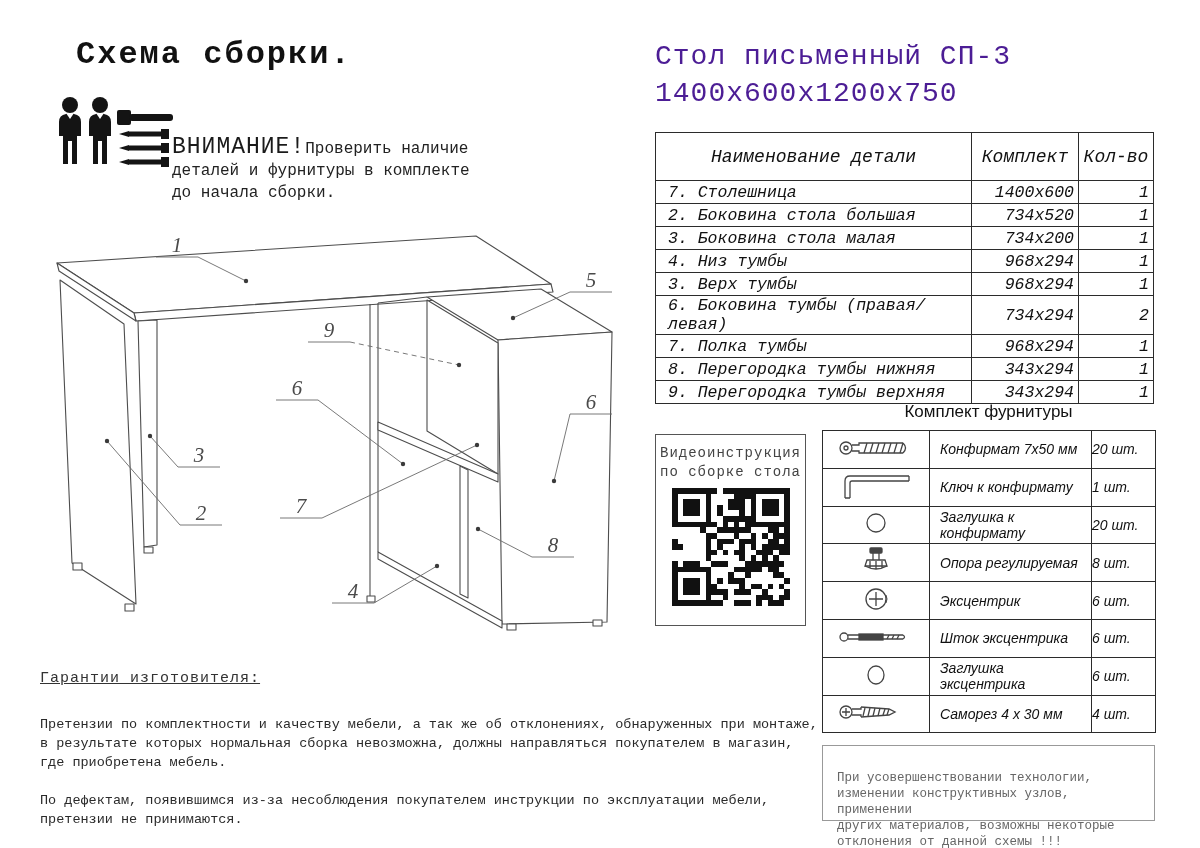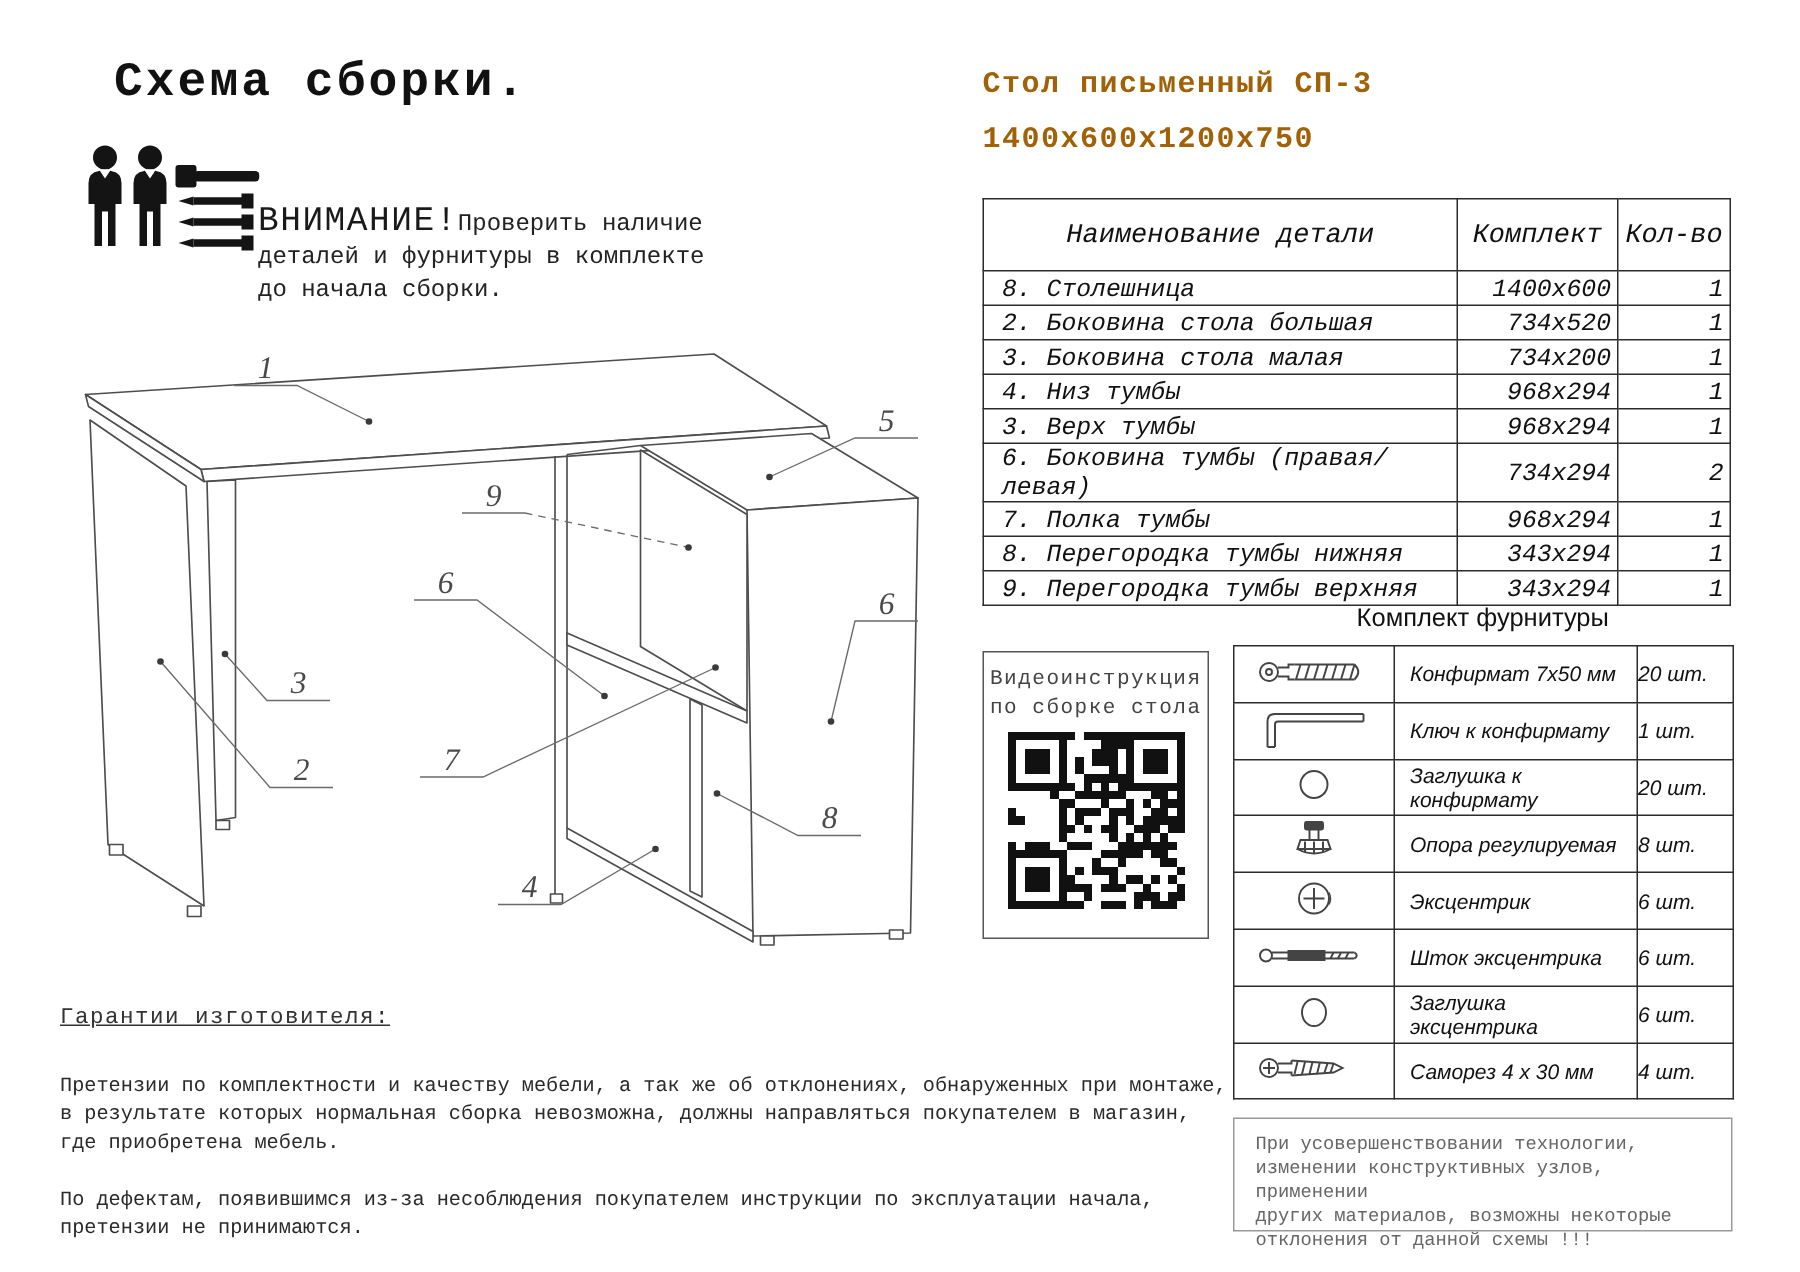--- a/index.html
+++ b/index.html
@@ -3,21 +3,21 @@
 <meta charset="utf-8">
 <style>
   * { margin:0; padding:0; box-sizing:border-box; }
   html,body { width:1200px; height:848px; background:#fff; font-family:"Liberation Mono", monospace; }
   #page { position:relative; width:1200px; height:848px; background:#fff; overflow:hidden; }
 
   .abs { position:absolute; }
 
   
   .main-title { left:76px; top:36px; font-size:32px; font-weight:700; color:#111; letter-spacing:2px; }
-  .product-title { left:655px; top:38px; font-size:20px; font-weight:700; color:#a16207; line-height:37px; letter-spacing:1px; }
+  .product-title { left:655px; top:38px; font-size:28px; font-weight:400; color:#4c1d95; line-height:37px; letter-spacing:1px; }
 
   
   .warn-icons { left:55px; top:96px; }
   .warn-text { left:172px; top:100px; width:300px; font-size:16px; color:#222; line-height:22px;margin-top:36px; }
   .warn-label { font-size:23px; color:#1a1a1a; letter-spacing:1px; }
   .warn-rest { white-space:pre-line; }
 
   
   table { border-collapse:collapse; table-layout:fixed; }
   .parts-table { left:655px; top:132px; width:498px; }
@@ -39,21 +39,21 @@
   .qr-box { left:655px; top:434px; width:151px; height:192px; border:1px solid #555; text-align:center; }
   .qr-caption { margin-top:9px; font-size:14px; color:#444; line-height:19px; letter-spacing:1px; white-space:pre-line; }
   .qr-svg { margin-top:6px; width:118px; height:118px; }
 
   
   .warranty-title { left:40px; top:670px; font-size:15px; color:#333; text-decoration:underline; letter-spacing:1px; }
   .warranty-body { left:40px; top:696px; width:790px; font-size:13.5px; color:#2a2a2a; line-height:19px; white-space:pre-line; }
   .warranty-body p { white-space:pre-line; }
 
   
-  .note-box { left:822px; top:745px; width:333px; height:76px; border:1px solid #999; padding:9px 14px; font-size:12.5px; color:#666; line-height:16px; white-space:pre-line; }
+  .note-box { left:822px; top:745px; width:333px; height:76px; border:1px solid #999; padding:24px 14px; font-size:12.5px; color:#666; line-height:16px; white-space:pre-line; }
 
   
   .diagram { left:30px; top:200px; }
   .callout-num { font-family:"Liberation Serif", serif; font-style:italic; font-size:21px; fill:#4a4a4a; }
 </style>
 </head>
 <body>
 
 <div id="page">
 
@@ -114,21 +114,21 @@
         <col style="width:107px">
         <col style="width:75px">
       </colgroup>
     <tbody>
         <tr>
       <th>Наименование детали</th>
       <th>Комплект</th>
       <th>Кол-во</th>
     </tr>
     <tr>
-          <td class="name">8. Столешница</td>
+          <td class="name">7. Столешница</td>
           <td class="ctr">1400х600</td>
           <td class="ctr">1</td>
         </tr>
     <tr>
           <td class="name">2. Боковина стола большая</td>
           <td class="ctr">734х520</td>
           <td class="ctr">1</td>
         </tr>
     <tr>
           <td class="name">3. Боковина стола малая</td>
@@ -572,21 +572,21 @@
       <text class="callout-num" x="523" y="352">8</text>
       <text class="callout-num" x="323" y="398">4</text>
     </g>
   </svg>
 
   <div class="abs warranty-title">Гарантии изготовителя:</div>
   <div class="abs warranty-body">
     <p>Претензии по комплектности и качеству мебели, а так же об отклонениях, обнаруженных при монтаже,
 в результате которых нормальная сборка невозможна, должны направляться покупателем в магазин,
 где приобретена мебель.</p>
-    <p>По дефектам, появившимся из-за несоблюдения покупателем инструкции по эксплуатации начала,
+    <p>По дефектам, появившимся из-за несоблюдения покупателем инструкции по эксплуатации мебели,
 претензии не принимаются.</p>
     
   </div>
 
   <div class="abs note-box">При усовершенствовании технологии,
 изменении конструктивных узлов, применении
 других материалов, возможны некоторые
 отклонения от данной схемы !!!</div>
 
 </div>

